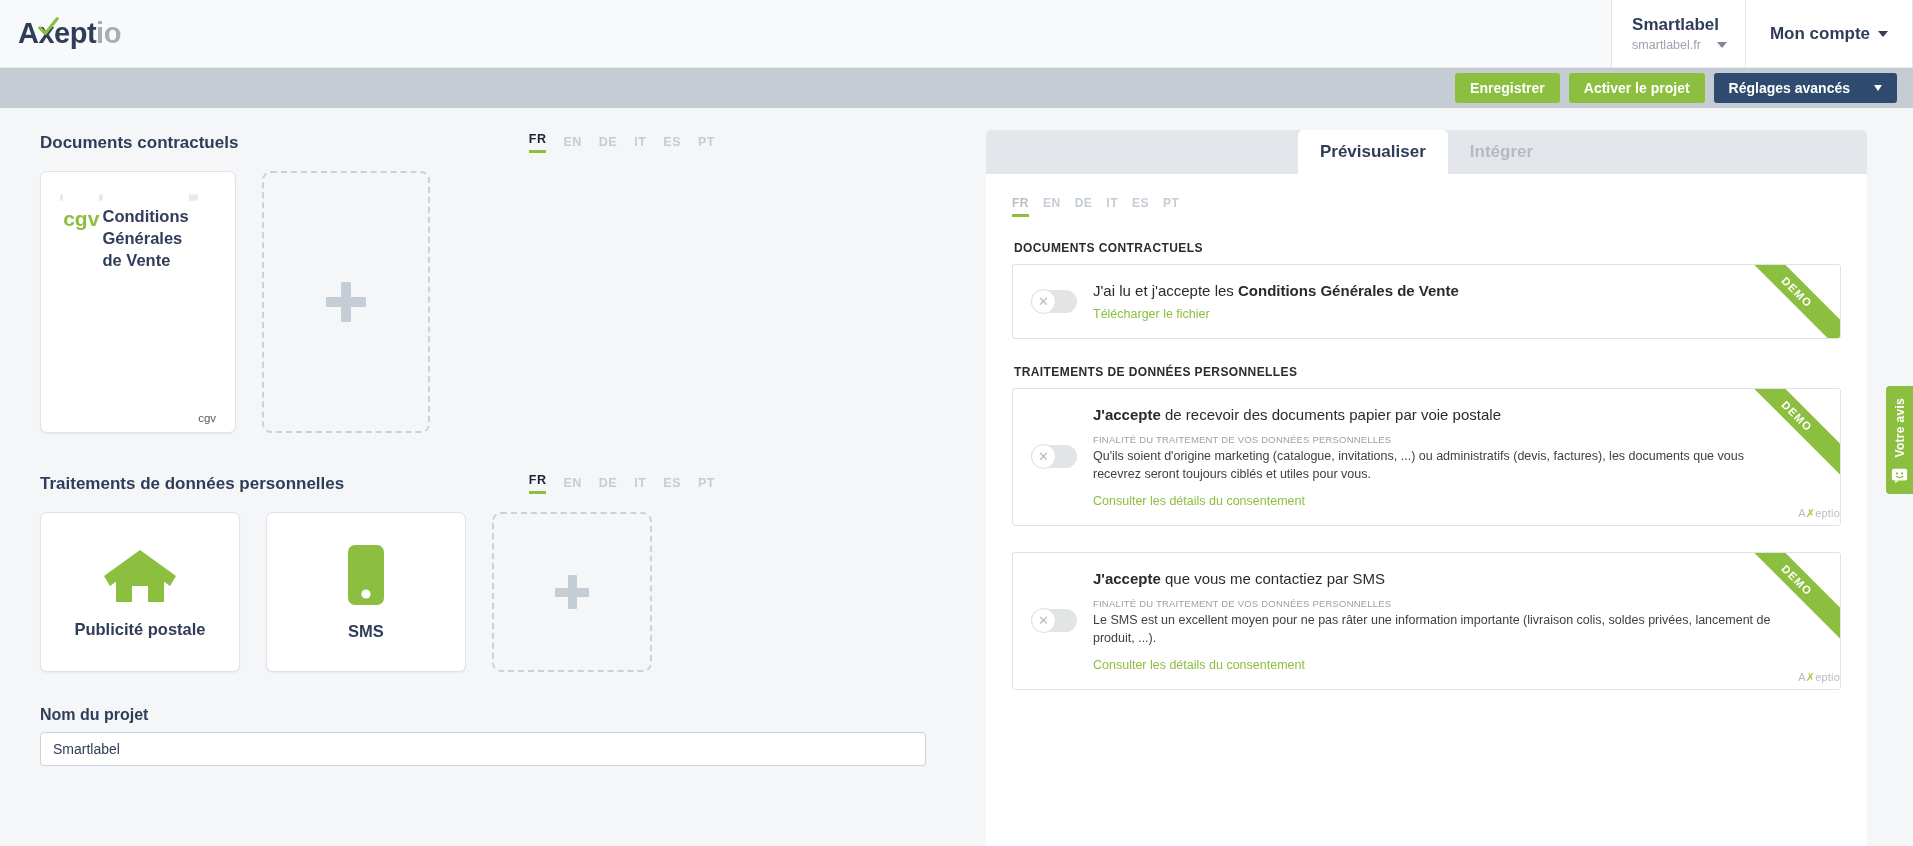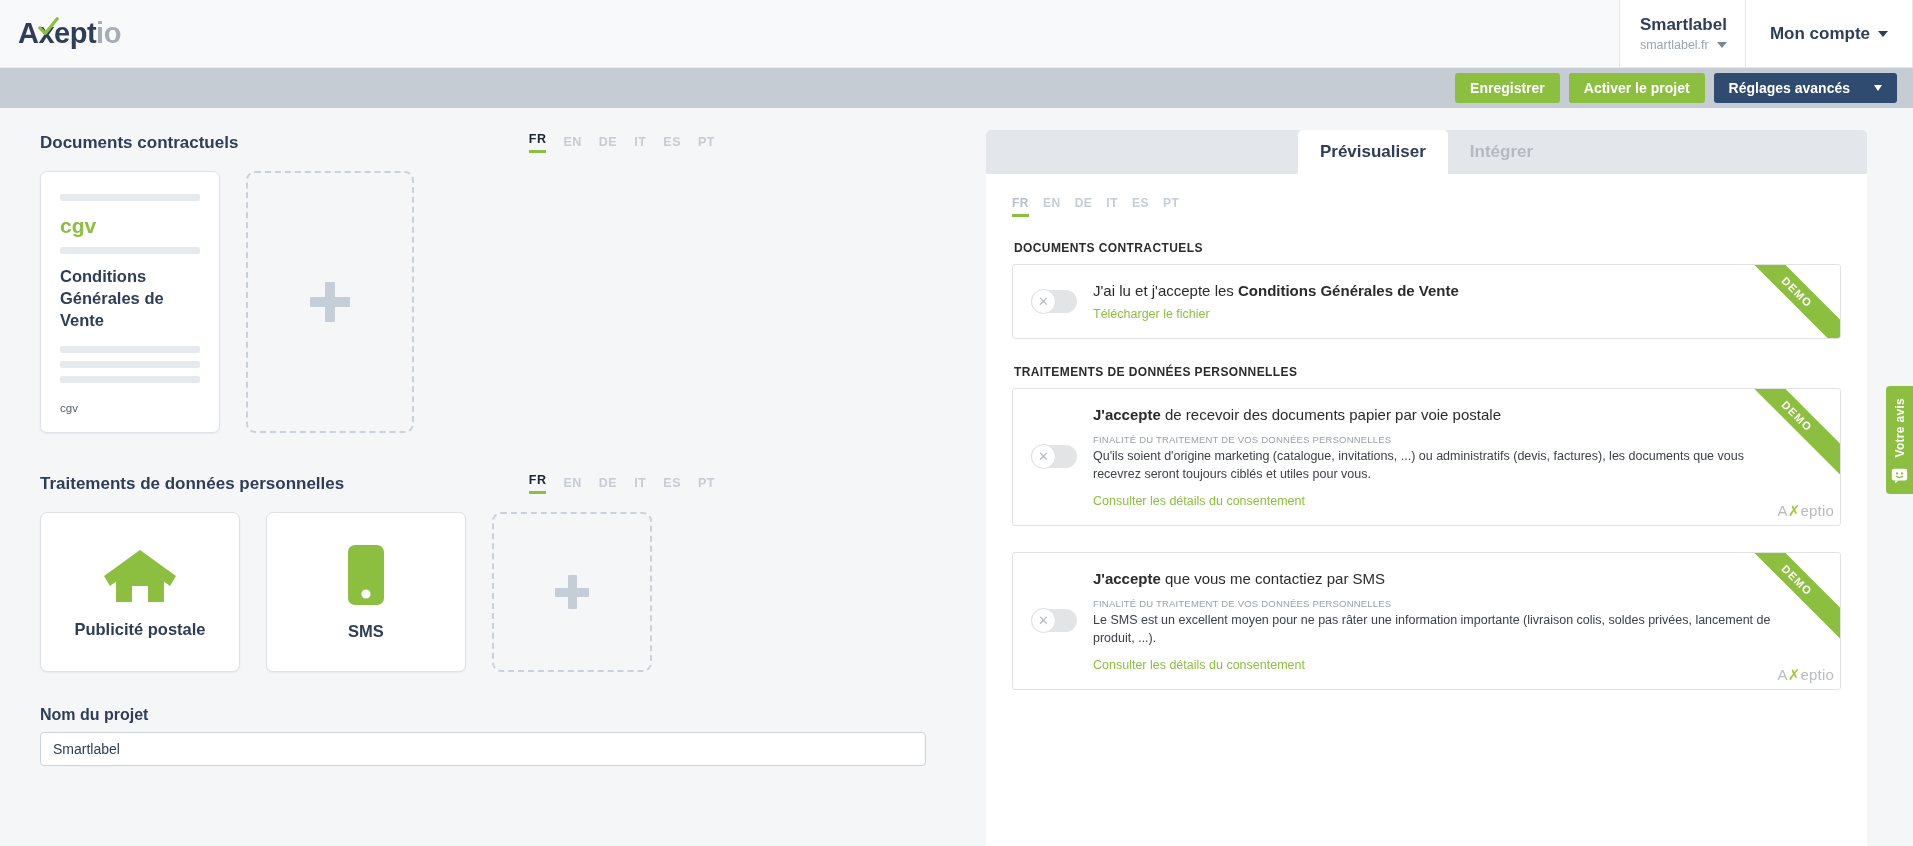--- a/index.html
+++ b/index.html
@@ -30,21 +30,21 @@
 
   .top-right{ display:flex; align-items:stretch; }
   .proj-select{
     border-left:1px solid #e2e6ea; border-right:1px solid #e2e6ea;
     background:#ffffff;
     padding:8px 18px 8px 20px;
     display:flex; flex-direction:column; justify-content:center;
     min-width:120px;
   }
   .proj-name{ font-size:17px; font-weight:bold; color:#2f3d58; line-height:1.2; }
-  .proj-sub{ font-size:12.5px; color:#9aa3ad; display:flex; align-items:center; gap:8px; margin-top:2px;}
+  .proj-sub{ font-size:12.5px; color:#9aa3ad; display:flex; align-items:center; gap:16px; margin-top:2px;}
   .caret{ width:0;height:0;border-left:5px solid transparent;border-right:5px solid transparent;border-top:6px solid #7b8794; display:inline-block;}
   .caret.dark{ border-top-color:#2f3d58; }
   .account-btn{
     background:#fff; border-right:1px solid #e2e6ea;
     display:flex; align-items:center; gap:8px;
     padding:0 24px; font-size:17px; font-weight:bold; color:#2f3d58;
     cursor:pointer;
   }
 
   
@@ -74,25 +74,25 @@
   }
   .section-title{ font-size:17px; font-weight:bold; color:#2f3d58; }
   .lang-tabs{ display:flex; gap:17px; align-items:flex-end; }
   .lang{ font-size:12.5px; font-weight:bold; color:#c6ccd4; letter-spacing:0.5px; cursor:pointer; padding-bottom:4px;}
   .lang.active{ color:#1b2433; border-bottom:3px solid #8cbf3f; }
 
   .card-row{ display:flex; gap:26px; margin-top:18px; }
 
   
   .doc-card{
-    width:180px; height:262px; background:#fff;
+    width:196px; height:262px; background:#fff;
     border:1px solid #dfe3e8; border-radius:7px;
     box-shadow:0 1px 2px rgba(40,50,70,.06);
-    padding:22px 19px 18px 19px;
-    display:flex; flex-direction:column; cursor:pointer;
+    padding:22px 19px 8px 19px;
+    display:flex; flex-direction:row; cursor:pointer;
   }
   .skel{ height:7px; background:#e6eaee; border-radius:2px; }
   .doc-tag{ font-size:21px; font-weight:bold; color:#8cbf3f; margin:13px 0 9px; }
   .doc-title{ font-size:16.5px; font-weight:bold; color:#2f3d58; line-height:1.33; margin:12px 0 14px;}
   .doc-foot{ font-size:11.5px; color:#525c6b; margin-top:auto; }
 
   .add-card{
     width:168px; height:262px;
     border:2px dashed #c9d1da; border-radius:9px;
     display:flex; align-items:center; justify-content:center;
@@ -164,21 +164,21 @@
   .w-link{ font-size:12.5px; color:#8cbf3f; margin-top:10px; cursor:pointer; display:inline-block;}
   .w-link.small{ font-size:12.5px; margin-top:6px;}
   .ribbon{
     position:absolute; right:-52px; top:16px; width:190px;
     background:#8cbf3f; color:#fff; text-align:center;
     transform:rotate(45deg);
     font-size:11px; font-weight:bold; letter-spacing:1.2px;
     padding:5px 0;
     pointer-events:none;
   }
-  .wm{ position:absolute; right:6px; bottom:5px; font-size:15px; color:#b9bcbf; letter-spacing:.2px;}
+  .wm{ position:absolute; right:0; bottom:5px; font-size:11px; color:#b9bcbf; letter-spacing:.2px;}
   .wm .x{ color:#a4c93f; }
 
   
   .feedback{
     position:absolute; right:0; top:386px;
     width:27px; padding:12px 4px 10px;
     background:#8cbf3f; border-radius:4px 0 0 4px;
     display:flex; flex-direction:column; align-items:center; gap:10px;
     cursor:pointer;
   }

